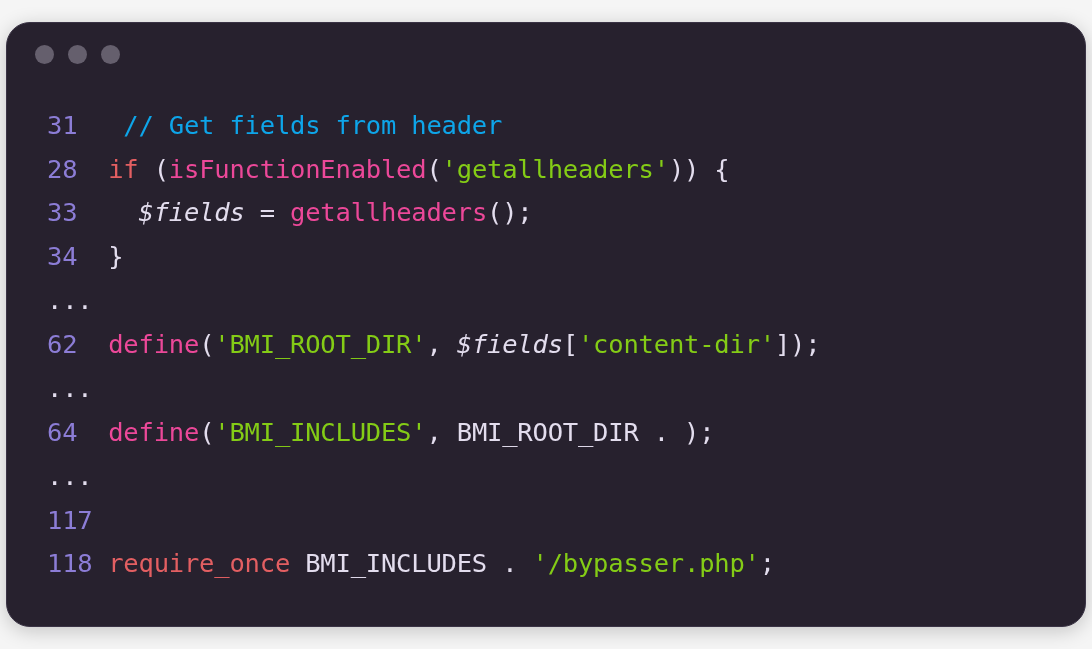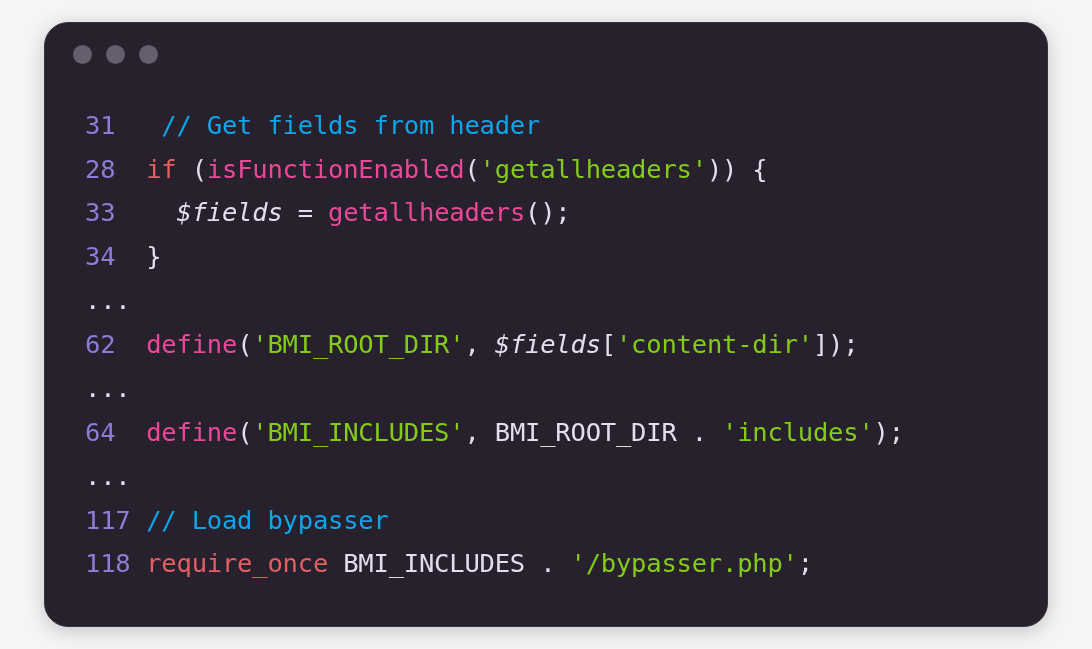--- a/index.html
+++ b/index.html
@@ -5,21 +5,21 @@
   * { margin: 0; padding: 0; box-sizing: border-box; }
   body {
     background: #f5f5f5;
     display: flex;
     align-items: center;
     justify-content: center;
     min-height: 100vh;
     font-family: ui-monospace, 'SF Mono', Menlo, Monaco, Consolas, monospace;
   }
   .window {
-    width: 1004px;
+    width: 1080px;
     background: #27212e;
     border: 1px solid #3a3345;
     border-radius: 24px;
     overflow: hidden;
     box-shadow: 0 4px 20px rgba(0,0,0,0.2);
   }
   .titlebar {
     display: flex;
     gap: 14px;
     padding: 22px 28px 10px 28px;
@@ -96,29 +96,29 @@
 
     <div class="line">
       <span class="lineno">62</span><span class="sp"> </span><span class="c-func">define</span><span class="c-punct">(</span><span class="c-string">'BMI_ROOT_DIR'</span><span class="c-punct">, </span><span class="c-var">$fields</span><span class="c-punct">[</span><span class="c-string">'content-dir'</span><span class="c-punct">]</span><span class="c-punct">)</span><span class="c-punct">;</span>
     </div>
 
     <div class="line">
       <span class="ellipsis">...</span>
     </div>
 
     <div class="line">
-      <span class="lineno">64</span><span class="sp"> </span><span class="c-func">define</span><span class="c-punct">(</span><span class="c-string">'BMI_INCLUDES'</span><span class="c-punct">, </span><span class="c-const">BMI_ROOT_DIR</span><span class="c-op"> . </span><span class="c-string">'includes'</span><span class="c-punct">)</span><span class="c-punct">;</span>
+      <span class="lineno">64</span><span class="sp"> </span><span class="c-func">define</span><span class="c-punct">(</span><span class="c-string">'BMI_INCLUDES'</span><span class="c-punct">, </span><span class="c-const">BMI_ROOT_DIR</span><span class="c-op"> . </span><span class="c-punct">)</span><span class="c-punct">;</span>
     </div>
 
     <div class="line">
       <span class="ellipsis">...</span>
     </div>
 
     <div class="line">
-      <span class="lineno">117</span><span class="sp"> </span><span class="c-comment">// Load bypasser</span>
+      <span class="lineno">117</span><span class="sp"> </span>
     </div>
 
     <div class="line">
       <span class="lineno">118</span><span class="sp"> </span><span class="c-keyword">require_once</span><span class="sp"> </span><span class="c-const">BMI_INCLUDES</span><span class="c-op"> . </span><span class="c-string">'/bypasser.php'</span><span class="c-punct">;</span>
     </div>
 
   </div>
 </div>
 
 </body></html>

